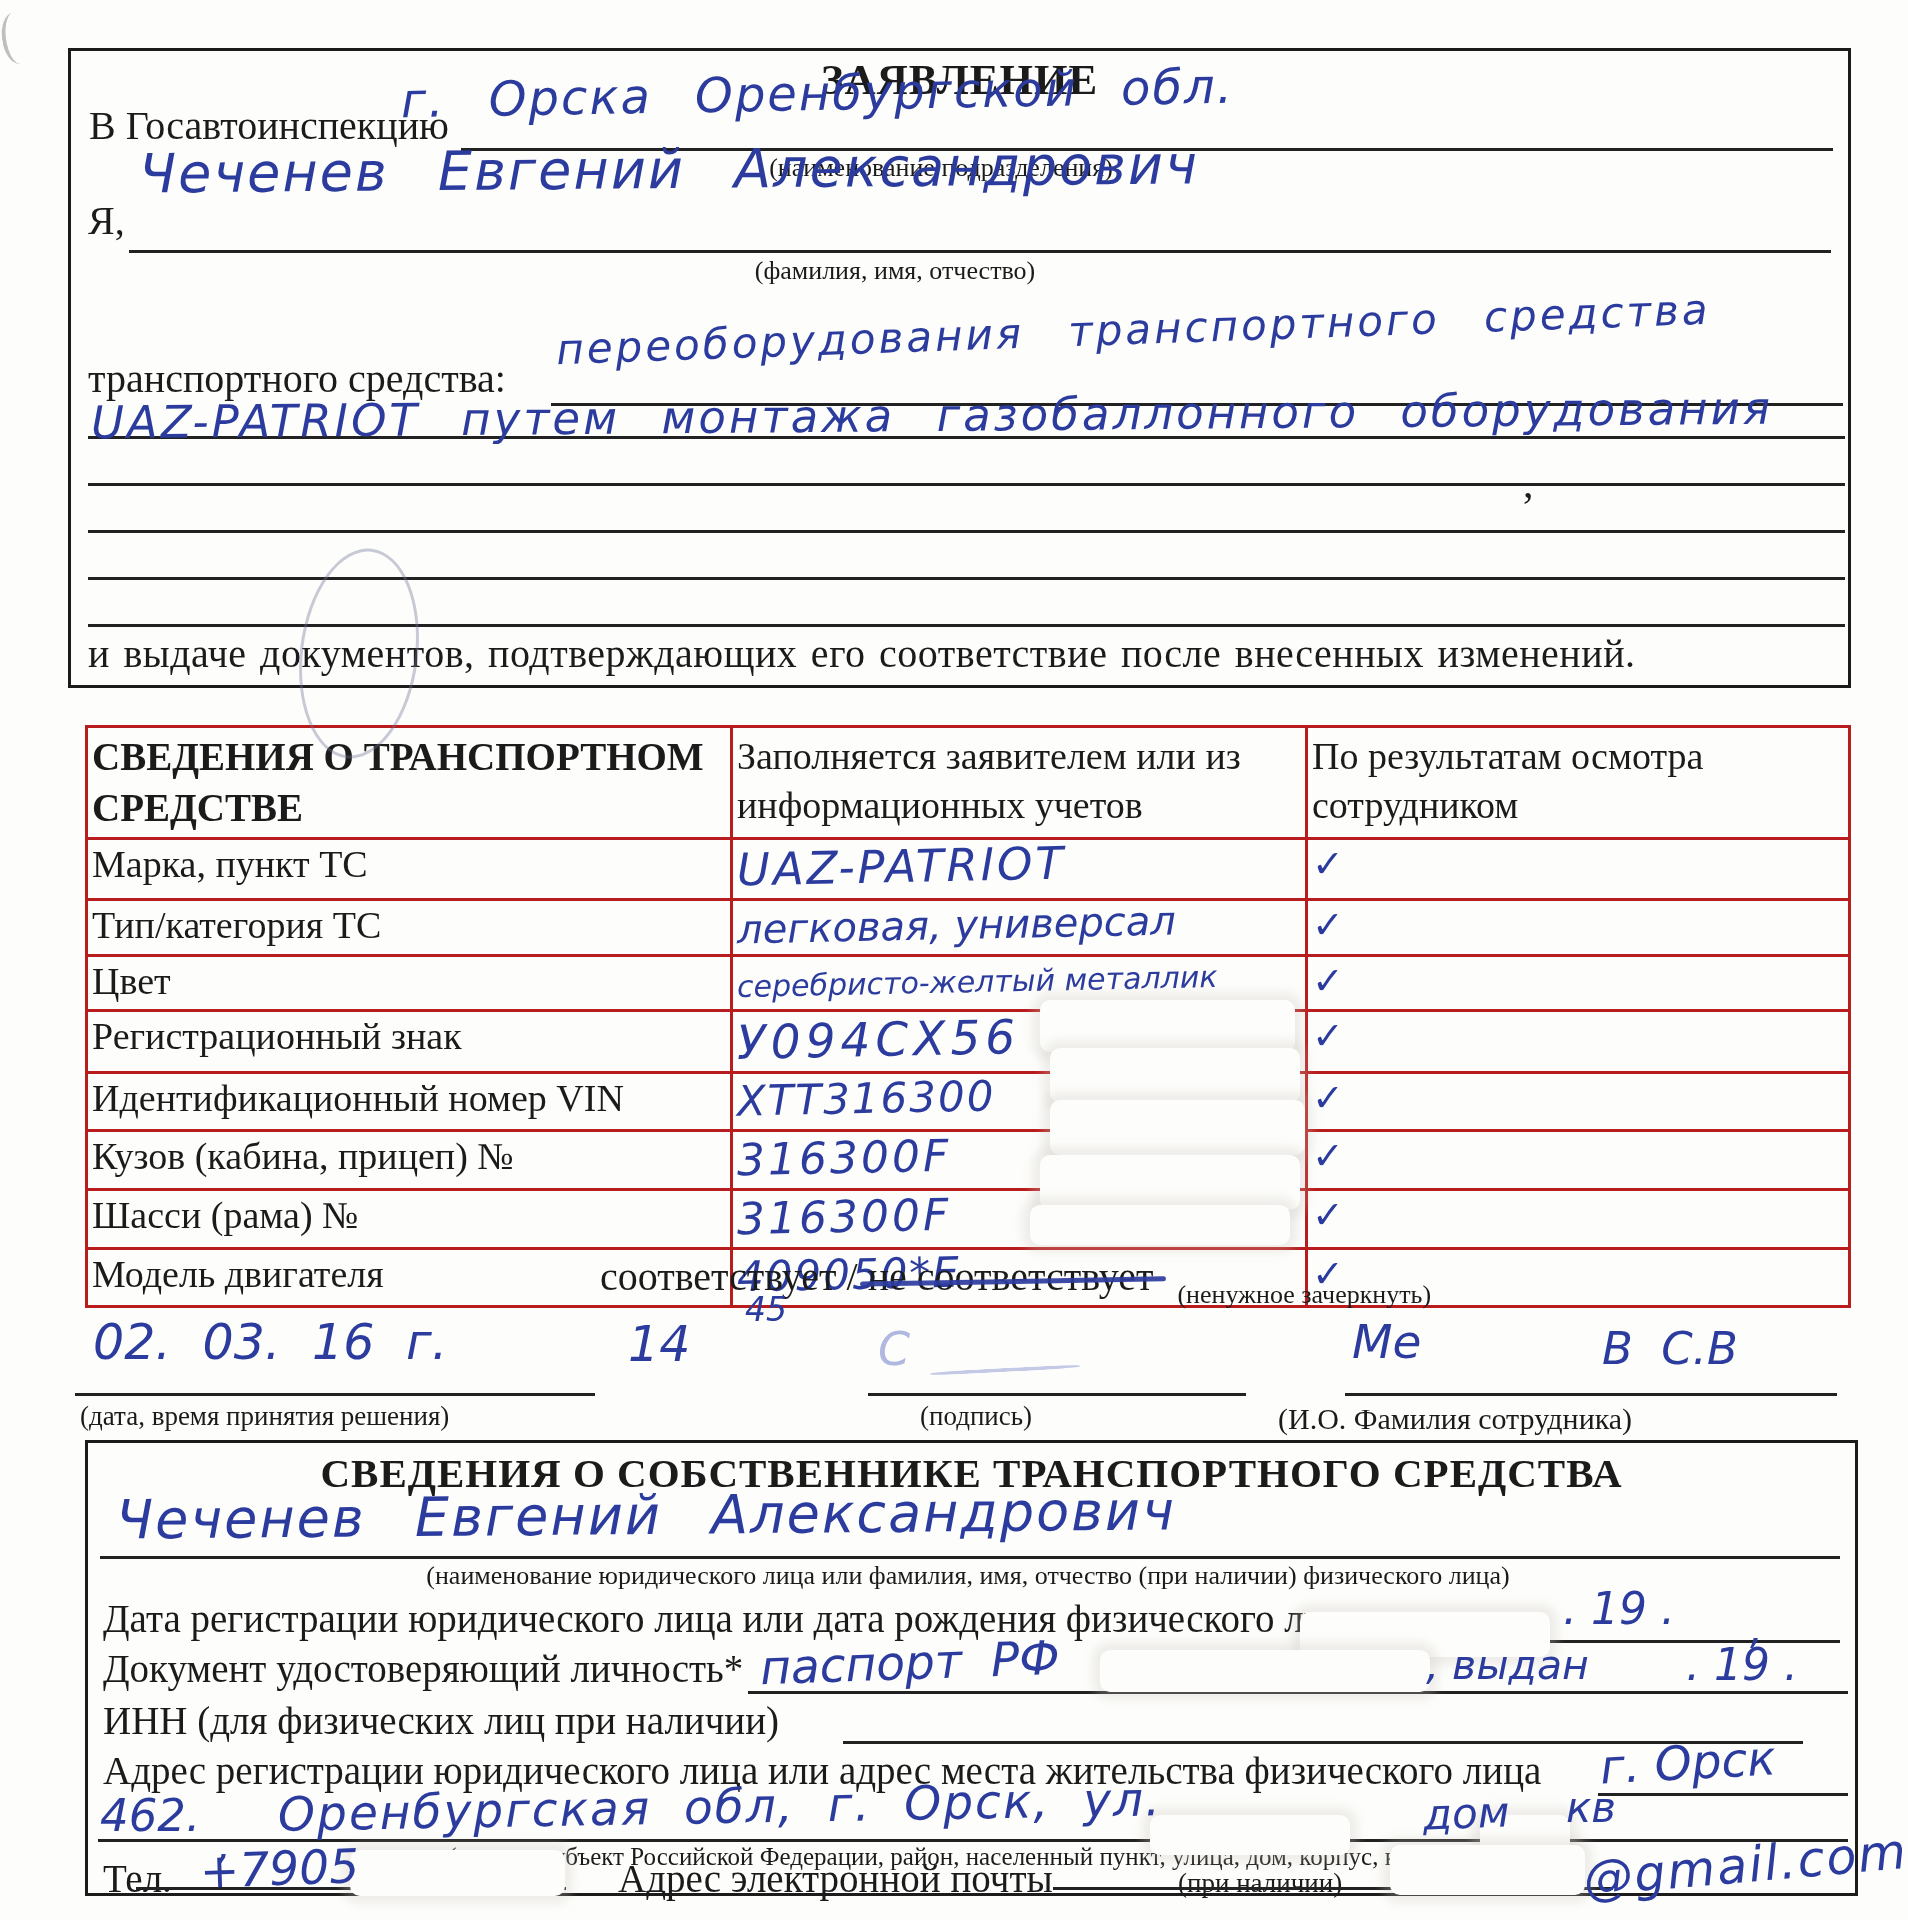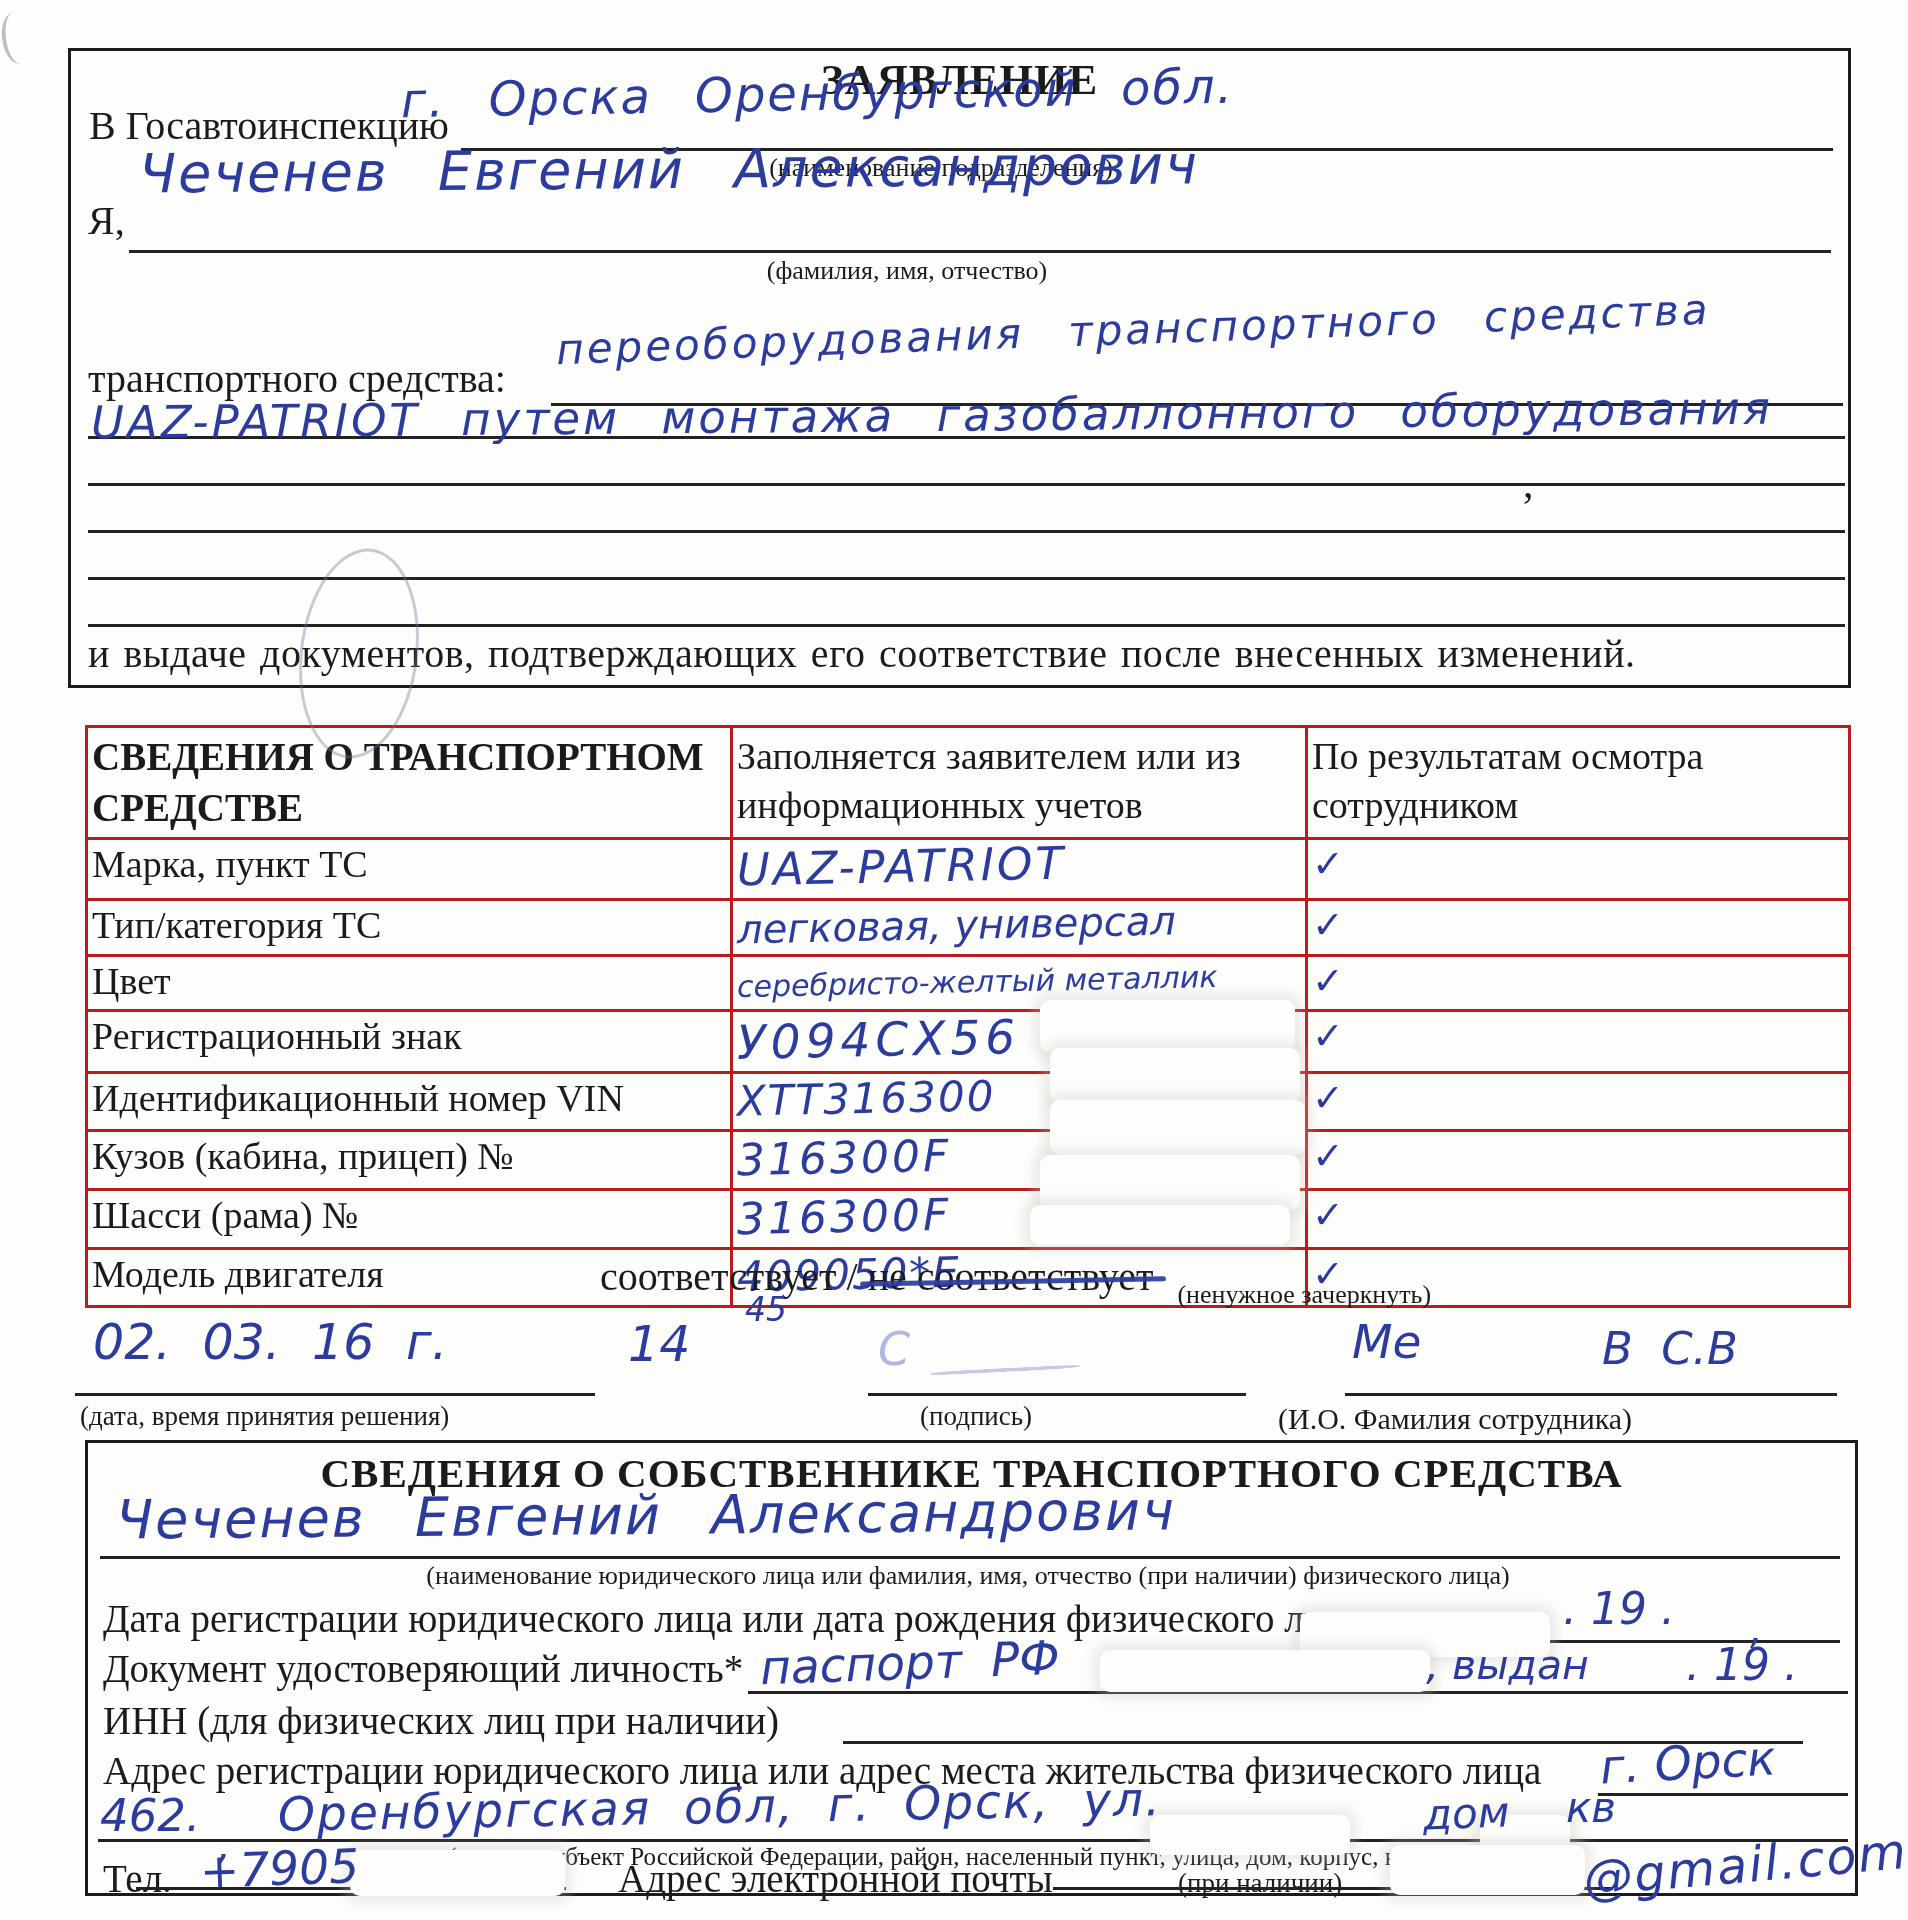--- a/index.html
+++ b/index.html
@@ -52,21 +52,21 @@
     <div class="title" style="top:4px;">ЗАЯВЛЕНИЕ</div>
 
     <span class="p" style="left:18px;top:52px;font-size:40px;">В Госавтоинспекцию</span>
     <span class="hw" style="left:330px;top:18px;font-size:48px;word-spacing:26px;letter-spacing:2px;transform:rotate(-1deg);">г. Орска Оренбургской обл.</span>
     <div class="rule" style="left:390px;top:97px;width:1372px;"></div>
     <div class="c center" style="left:560px;top:103px;width:620px;">(наименование подразделения)</div>
 
     <span class="hw" style="left:68px;top:92px;font-size:54px;word-spacing:30px;letter-spacing:2px;transform:rotate(-0.5deg);">Чеченев Евгений Александрович</span>
     <span class="p" style="left:17px;top:147px;font-size:40px;">Я,</span>
     <div class="rule" style="left:58px;top:199px;width:1702px;"></div>
-    <div class="c center" style="left:516px;top:206px;width:640px;">(фамилия, имя, отчество)</div>
+    <div class="c center" style="left:504px;top:206px;width:640px;">(фамилия, имя, отчество)</div>
 
     <span class="p" style="left:17px;top:305px;font-size:40px;">транспортного средства:</span>
     <span class="hw" style="left:485px;top:258px;font-size:42px;word-spacing:28px;letter-spacing:3px;transform:rotate(-2deg);">переоборудования транспортного средства</span>
     <div class="rule" style="left:480px;top:352px;width:1292px;"></div>
     <span class="hw" style="left:20px;top:342px;font-size:45px;word-spacing:24px;letter-spacing:3px;transform:rotate(-0.5deg);">UAZ-PATRIOT путем монтажа газобаллонного оборудования</span>
 
     <div class="rule" style="left:17px;top:385px;width:1757px;"></div>
     <div class="rule" style="left:17px;top:432px;width:1757px;"></div>
     <div class="rule" style="left:17px;top:479px;width:1757px;"></div>
     <div class="rule" style="left:17px;top:526px;width:1757px;"></div>

